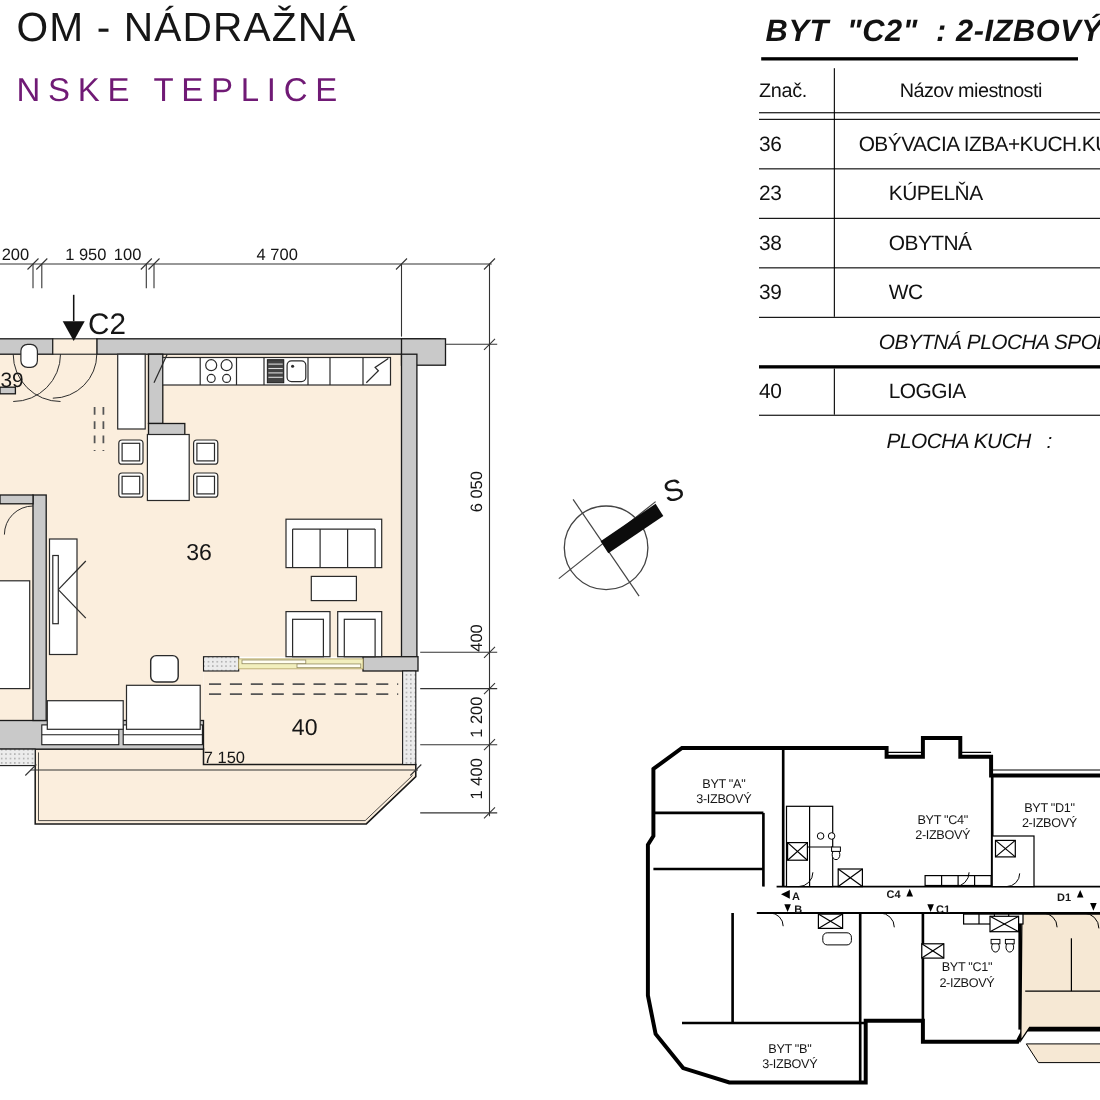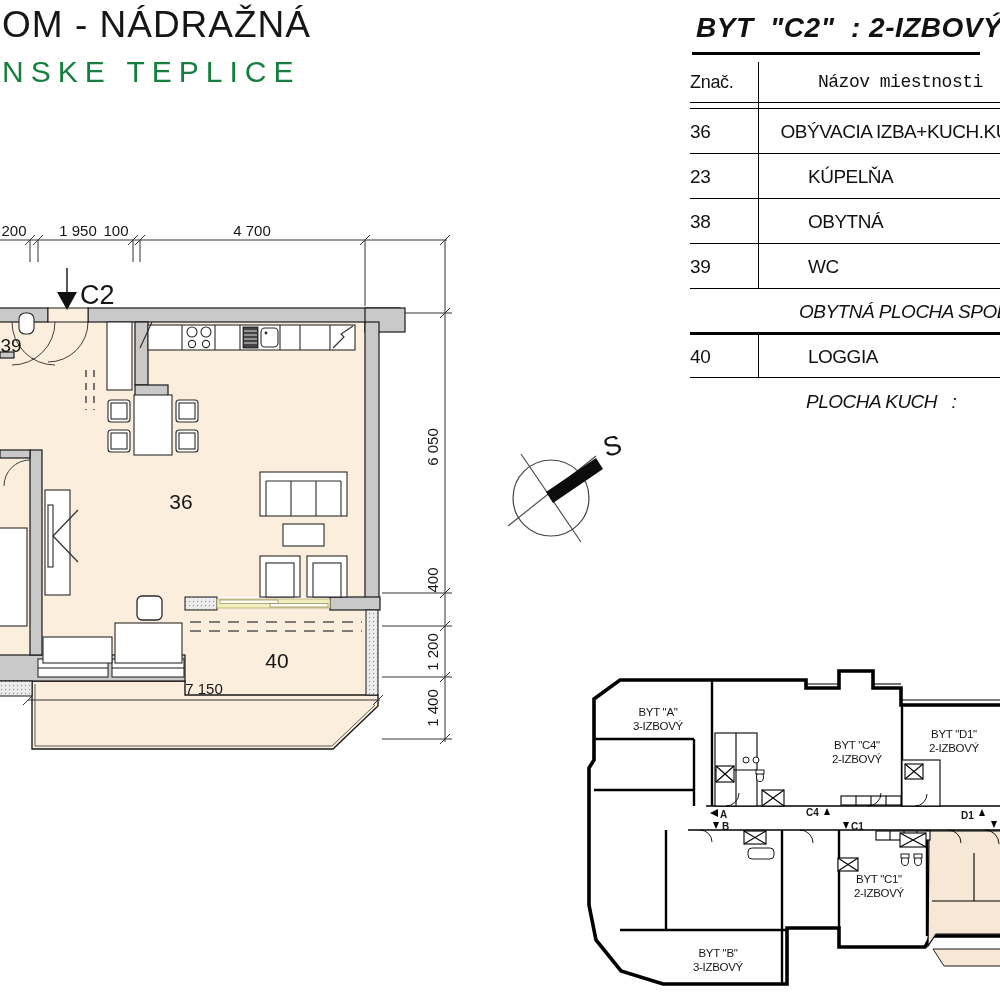--- a/index.html
+++ b/index.html
@@ -1,37 +1,37 @@
 <!DOCTYPE html>
 <html><head>
 <meta charset="utf-8">
 <style>
   html,body{margin:0;padding:0;}
   body{
     width:1000px;height:1000px;position:relative;overflow:hidden;
     background:#ffffff;font-family:"Liberation Sans","DejaVu Sans",sans-serif;color:#111;
   }
   
-  .title-block{position:absolute;left:2px;top:4px;}
+  .title-block{position:absolute;left:15px;top:4px;}
   .title-line1{font-size:37px;font-weight:500;letter-spacing:1px;white-space:pre;color:#161616;}
-  .title-line2{font-size:30px;font-weight:500;letter-spacing:7px;white-space:pre;margin-top:9px;color:#15803d;}
+  .title-line2{font-size:30px;font-weight:500;letter-spacing:7px;white-space:pre;margin-top:20px;color:#701a75;}
   
   .room-table{position:absolute;left:690px;top:10px;width:330px;height:425px;}
   .rt-title{position:absolute;left:6px;top:2px;font-size:28px;font-style:italic;font-weight:600;
             letter-spacing:.5px;white-space:pre;color:#121212;}
   .rt-underline{position:absolute;left:2px;top:42px;width:288px;height:3px;background:#000;}
   .rt-line{position:absolute;left:0;width:330px;height:1px;background:#000;}
   .rt-line.thick{height:3px;}
   .rt-vline{position:absolute;left:68px;width:1px;background:#000;}
   .rt-row{position:absolute;left:0;width:330px;display:flex;align-items:center;}
   .rt-num{width:68px;font-size:19px;letter-spacing:-.3px;}
   .rt-name{padding-left:50px;font-size:19px;letter-spacing:-.5px;white-space:pre;}
   .rt-row.sum .rt-name{font-style:italic;padding-left:48px;}
   .rt-header .rt-num{font-size:18px;}
-  .rt-header .rt-name{padding-left:60px;font-size:18px;font-family:Liberation Mono, monospace;}
+  .rt-header .rt-name{padding-left:60px;font-size:18px;}
   svg text{font-family:"Liberation Sans","DejaVu Sans",sans-serif;fill:#161616;}
   .abs{position:absolute;}
 </style>
 </head>
 <body>
 
 <div class="title-block">
   <div class="title-line1">OM - NÁDRAŽNÁ</div>
   <div class="title-line2">NSKE TEPLICE</div>
 </div>

